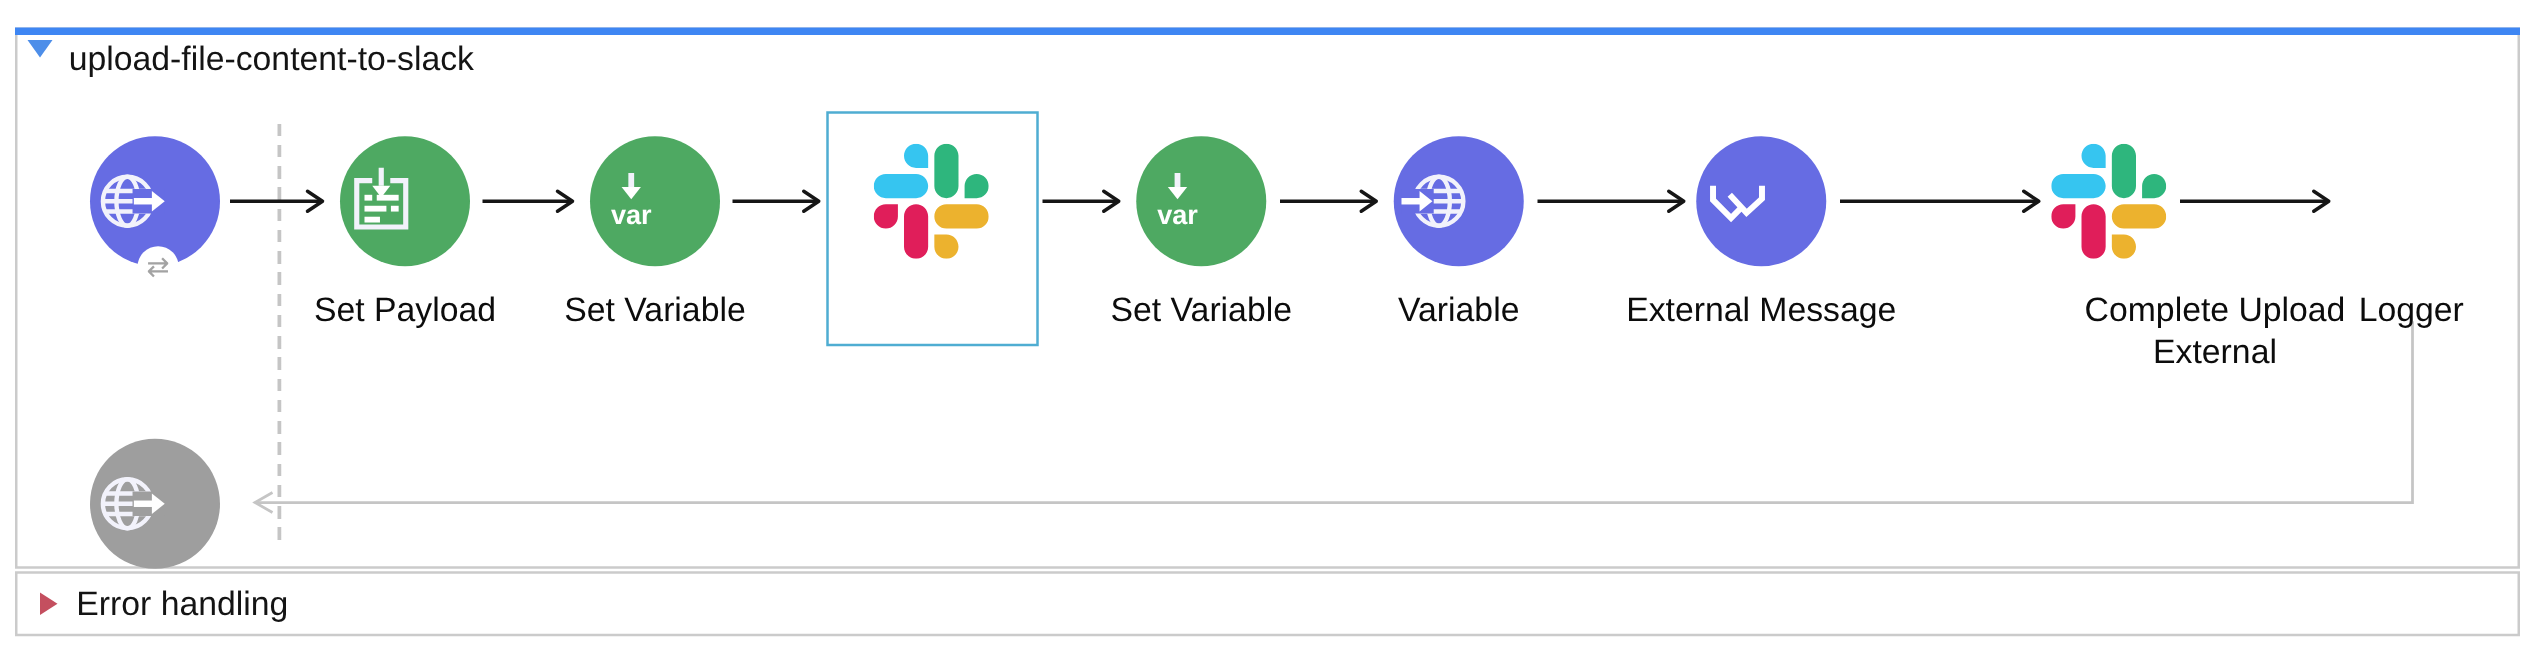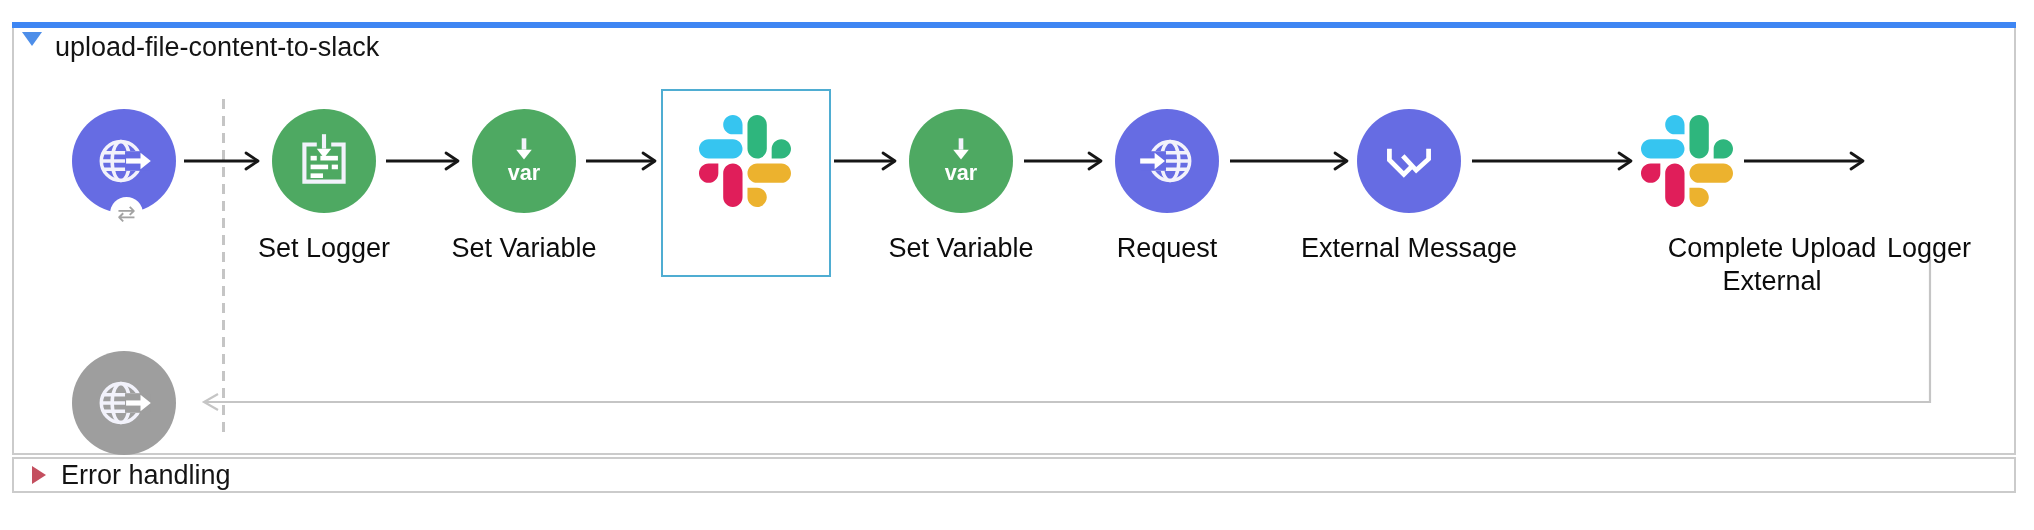--- a/index.html
+++ b/index.html
@@ -17,21 +17,21 @@
   .tri-down{width:0;height:0;border-left:10px solid transparent;border-right:10px solid transparent;
     border-top:14px solid var(--collapse_arrow_blue,#4d8ee9);}
   .flow-title{font-size:27px;color:#141414;}
   
   .dash-line{
     position:absolute;left:208px;top:75px;width:3px;height:340px;
     background:repeating-linear-gradient(to bottom,var(--line_gray,#c5c5c5) 0 10px,transparent 10px 17px);
   }
   
   .node{position:absolute;width:104px;height:104px;}
-  .circle{width:104px;height:104px;border-radius:50%;display:flex;align-items:center;justify-content:center;text-decoration:underline;}
+  .circle{width:104px;height:104px;border-radius:50%;display:flex;align-items:center;text-decoration:underline;}
   .circle.purple{background:var(--connector_purple,#666ce3);}
   .circle.green{background:var(--connector_green,#4ea962);}
   .circle.gray{background:var(--disabled_gray,#9e9e9e);}
   .circle svg{width:66px;height:66px;}
   .corridor{fill:var(--connector_purple,#666ce3);}
   .node.gray-node .corridor{fill:var(--disabled_gray,#9e9e9e);}
   .glyph{stroke:#f2f2fb;stroke-width:3.4;fill:none;}
   .white-fill{fill:#ffffff;}
   .badge{
     position:absolute;left:38px;top:88px;width:33px;height:33px;border-radius:50%;background:#ffffff;
@@ -48,21 +48,21 @@
     position:absolute;left:647px;top:65px;width:170px;height:188px;box-sizing:border-box;
     border:2.5px solid var(--selection_outline,#4fadd2);background:transparent;
   }
   
   .arrow{position:absolute;top:124px;}
   .arrow line,.arrow path{stroke:var(--arrow_black,#161616);stroke-width:2.8;fill:none;stroke-linecap:round;stroke-linejoin:round;}
   .return-svg{position:absolute;left:180px;top:230px;}
   .return-svg path{stroke:var(--line_gray,#c5c5c5);stroke-width:2.2;fill:none;}
   
   .error-box{
-    position:absolute;left:12px;top:457px;width:2004px;height:36px;box-sizing:border-box;
+    position:absolute;left:12px;top:457px;width:2004px;height:52px;box-sizing:border-box;
     border:2px solid var(--border_gray,#cbcbcb);background:#fff;display:flex;align-items:center;gap:15px;padding-left:18px;
   }
   .tri-right{width:0;height:0;border-top:9px solid transparent;border-bottom:9px solid transparent;
     border-left:14px solid var(--error_red,#c44f5f);}
   .error-title{font-size:27px;color:#141414;}
   svg text{font-family:"Liberation Sans",sans-serif;}
 </style>
 </head>
 <body>
 
@@ -141,21 +141,21 @@
           <line class="glyph" style="stroke-width:4" x1="32" y1="6" x2="32" y2="20"></line>
           <polygon class="white-fill" points="25,20 39,20 32,29"></polygon>
           <rect class="white-fill" x="19" y="27" width="6" height="4.5"></rect>
           <rect class="white-fill" x="28.5" y="27" width="17" height="4.5"></rect>
           <rect class="white-fill" x="19" y="35.5" width="17" height="4.5"></rect>
           <rect class="white-fill" x="39.5" y="35.5" width="6" height="4.5"></rect>
           <rect class="white-fill" x="19" y="44" width="12" height="4.5"></rect>
         </svg>
       </div>
     </div>
-    <div class="node-label" style="left:200px">Set Logger</div>
+    <div class="node-label" style="left:200px">Set Payload</div>
 
     <div class="node" style="left:458px;top:85px">
       <div class="circle green">
         <svg viewBox="0 0 64 64">
           <line class="glyph" style="stroke-width:4.5" x1="32" y1="10" x2="32" y2="21"></line>
           <polygon class="white-fill" points="24.5,21 39.5,21 32,30.5"></polygon>
           <text x="32" y="50" text-anchor="middle" style="fill:#fff;font-size:21px;font-weight:600">var</text>
         </svg>
       </div>
     </div>
@@ -188,21 +188,21 @@
           <ellipse class="glyph" cx="35" cy="32" rx="8.5" ry="19"></ellipse>
           <line class="glyph" x1="18" y1="24" x2="52" y2="24"></line>
           <line class="glyph" x1="16" y1="32" x2="54" y2="32"></line>
           <line class="glyph" x1="18" y1="40" x2="52" y2="40"></line>
           <rect class="corridor" x="6" y="22.5" width="25" height="19"></rect>
           <rect class="white-fill" x="6" y="29.5" width="15" height="5"></rect>
           <polygon class="white-fill" points="20,24 30,32 20,40"></polygon>
         </svg>
       </div>
     </div>
-    <div class="node-label" style="left:1043px">Request</div>
+    <div class="node-label" style="left:1043px">Variable</div>
 
     <div class="node" style="left:1343px;top:85px">
       <div class="circle purple">
         <svg viewBox="0 0 64 64">
           <path class="glyph" style="stroke-width:4.6;stroke:#fff" d="M13,20 L13,31 L27,45 L35,37"></path>
           <path class="glyph" style="stroke-width:4.6;stroke:#fff" d="M26,27 L39,41 L51,30 L51,20"></path>
         </svg>
       </div>
     </div>
     <div class="node-label" style="left:1285px">External Message</div>

